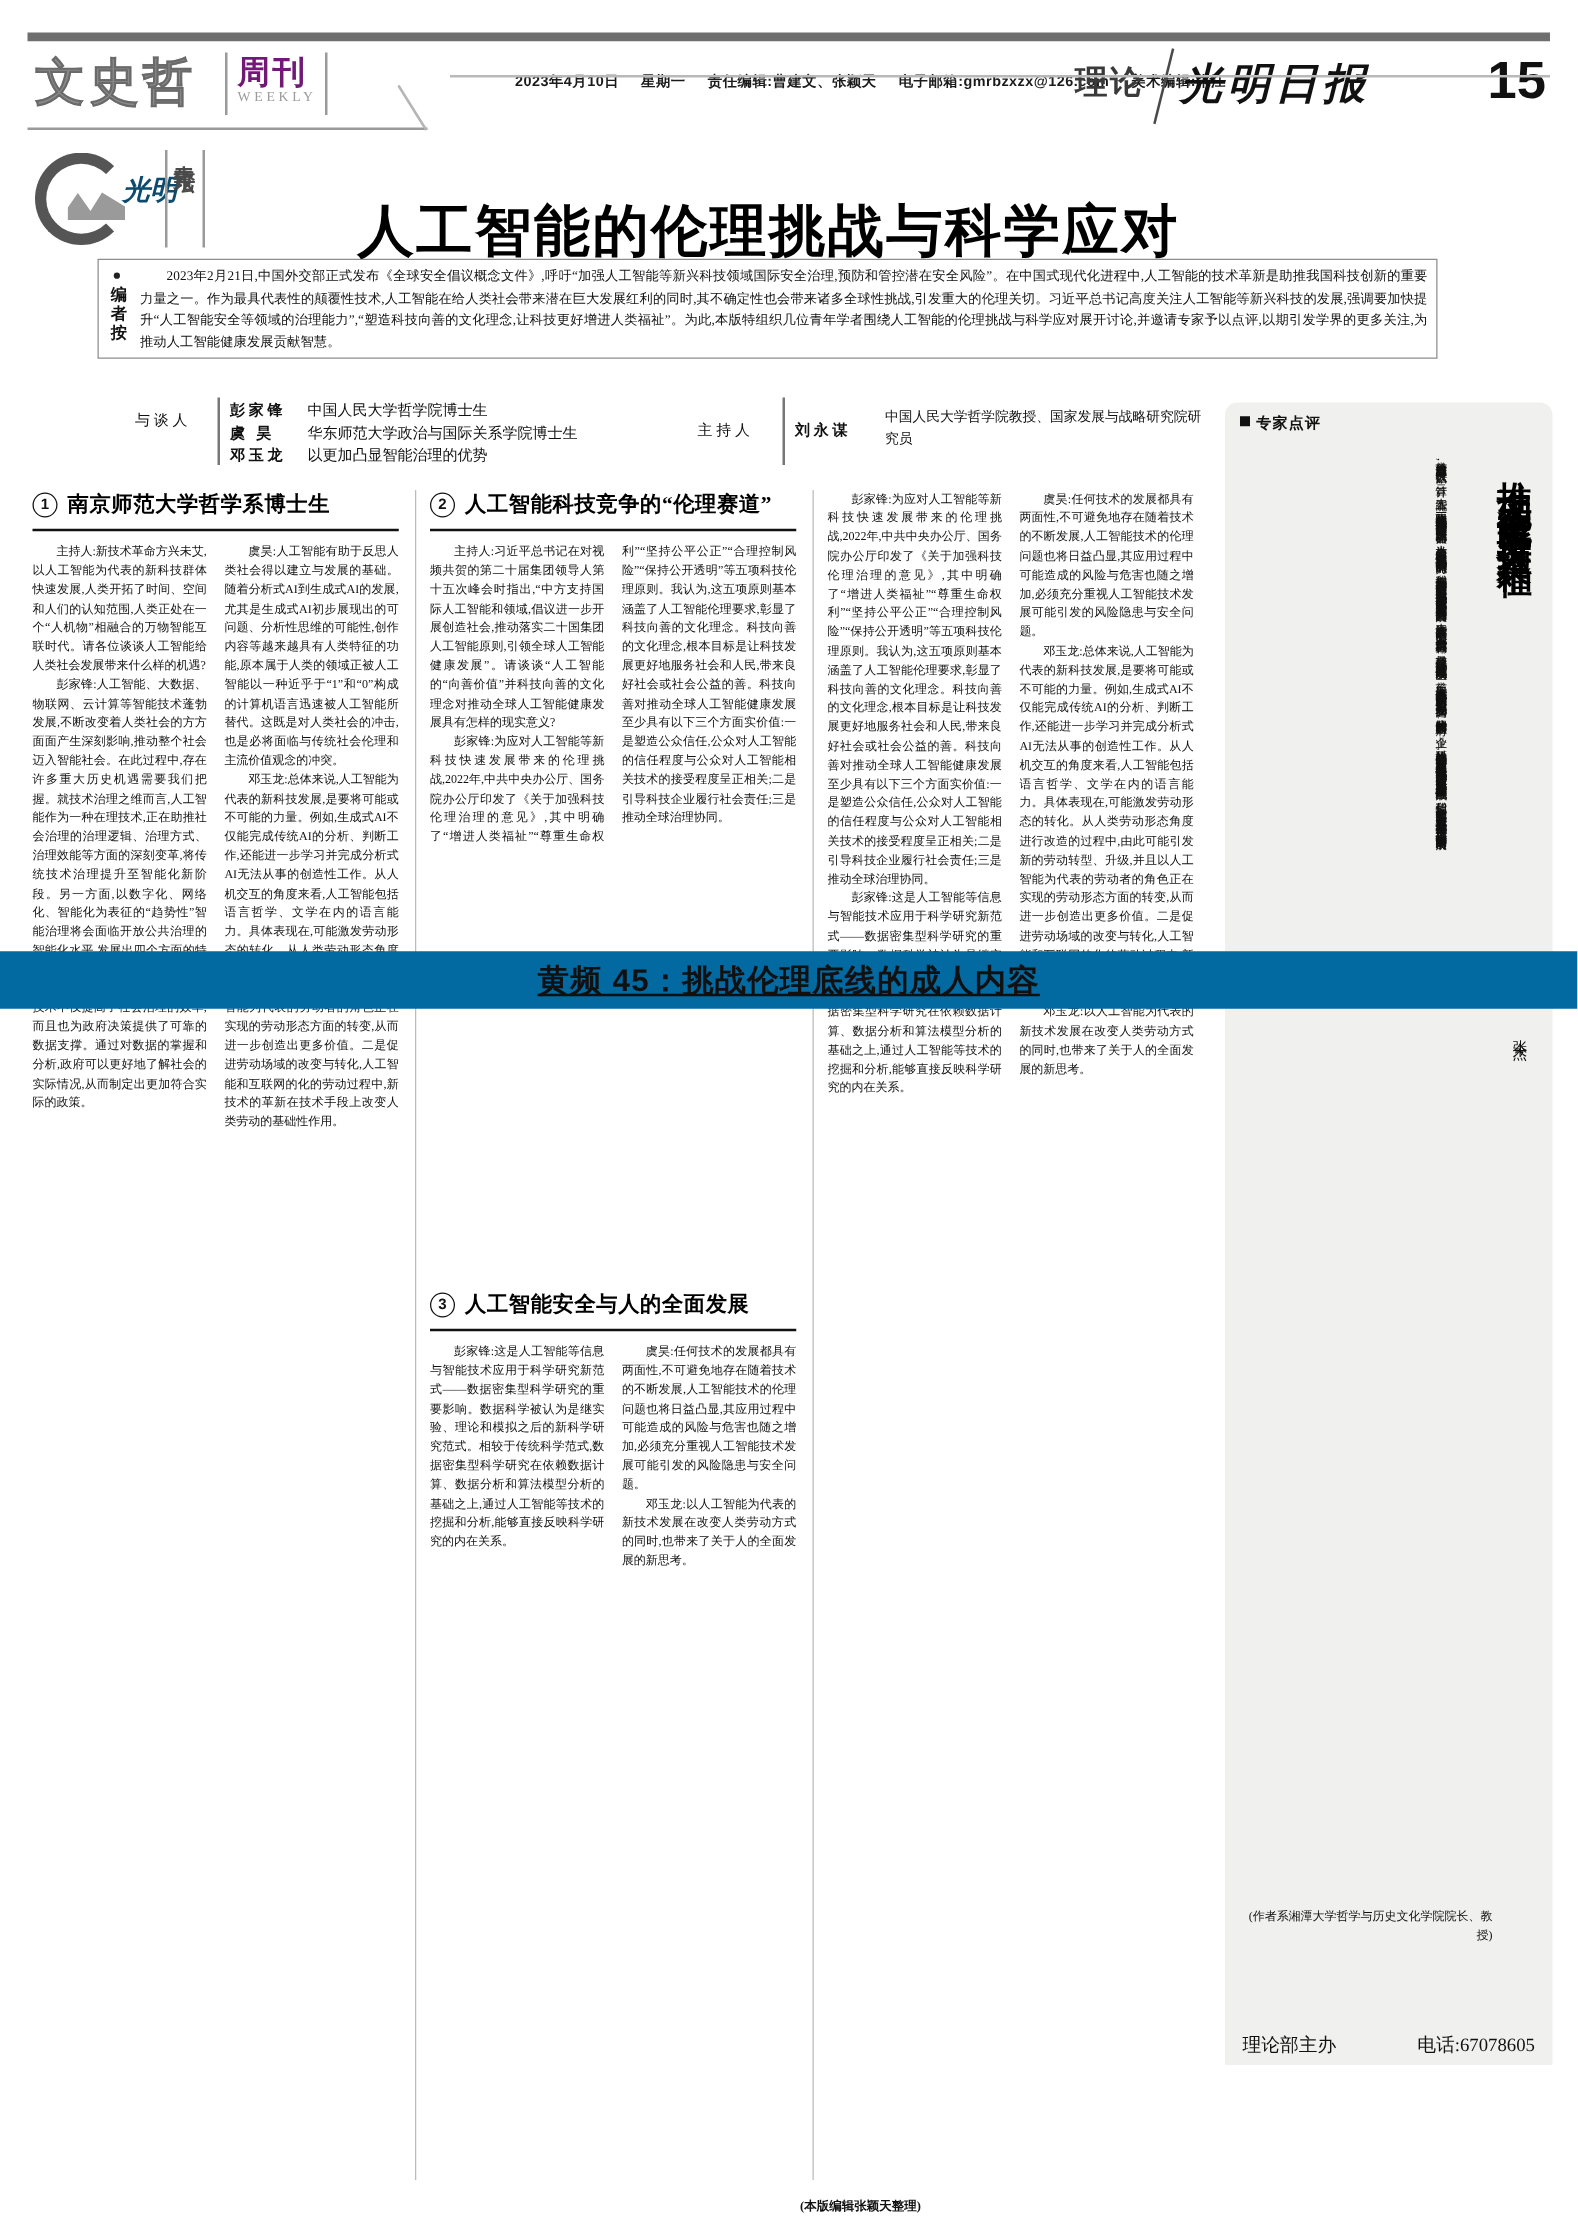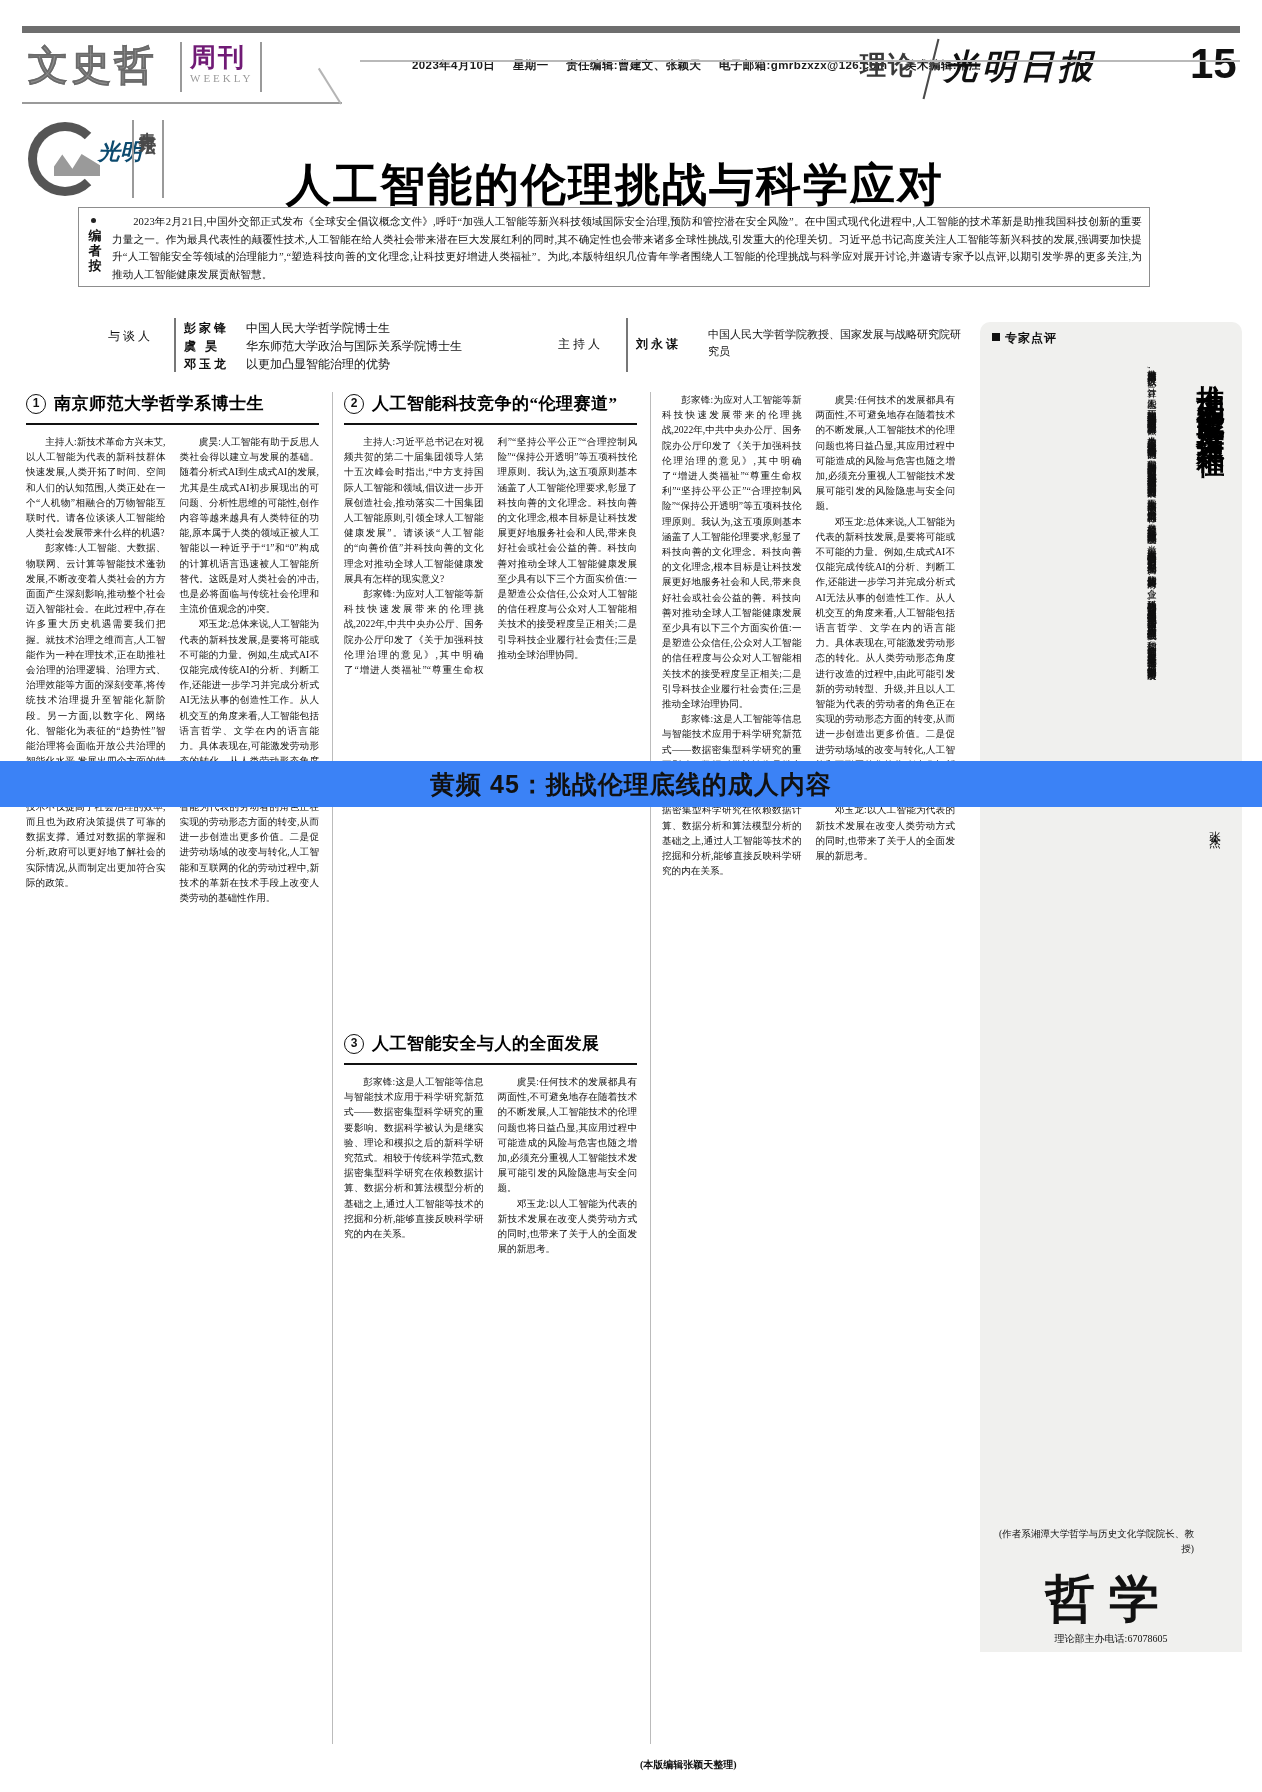--- a/index.html
+++ b/index.html
@@ -147,21 +147,21 @@
     position:absolute; left:14px; bottom:96px; width:200px;
     font-size:9.6px; line-height:15px; text-align:right; color:#111;
   }
   .phil-logo {
     position:absolute; left:14px; bottom:24px; width:230px; height:62px;
     font-size:50px; font-weight:bold; letter-spacing:14px; color:#111;
     font-family:"Liberation Serif",serif; text-align:center;
   }
   .expert-foot {
     position:absolute; left:14px; bottom:6px; width:234px;
-    font-size:10px; display:flex; justify-content:center;
+    font-size:15px; display:flex; justify-content:space-between;
   }
 
   
   .credit { position:absolute; left:640px; top:1758px; font-size:10px; font-weight:bold; }
 
   
   .overlay {
     position:absolute; left:0px; top:761px; width:1262px; height:46px;
     background:#f5d400;
     display:flex; align-items:center; justify-content:center;
@@ -289,24 +289,23 @@
 </div>
 
 <div class="expert">
   <div class="expert-head">
     <span class="sq"></span><span>专家点评</span>
   </div>
   <div class="expert-title">推动人工智能更好增进人类福祉</div>
   <div class="expert-author">张今杰</div>
   <div class="expert-body">当前技术的发展日新月异,以大数据、云计算、人工智能、物联网为代表的新一代数字技术日益与经济社会深度融合,深深地影响着自然界、人类社会与人的思维,也极大地提高了人类改造和控制自然界的能力。我们应当看到新技术发展所带来的巨大社会变革,同时也必须充分考虑到新技术发展的可能风险,努力使其朝着有利于人类福祉的方向发展。人工智能技术的发展,必须以人为本,以增进人类福祉为目标。只有坚持伦理底线,才有可能避免颠覆性风险的发生。当前,人工智能技术在给人类社会带来巨大便利的同时,也引发了一系列伦理和安全问题。这些问题的解决需要政府、企业、科研机构和社会公众的共同参与,需要建立健全相关的法律法规和伦理规范,需要加强国际合作与交流,共同应对人工智能带来的全球性挑战。我们相信,在全社会的共同努力下,人工智能必将更好地服务于人类社会,增进人类福祉,推动人类文明不断向前发展。</div>
   <div class="expert-sign">(作者系湘潭大学哲学与历史文化学院院长、教授)</div>
-  <div class="phil-logo">哲学</div>
   <div class="expert-foot">
     <span>理论部主办</span>
     <span>电话:67078605</span>
   </div>
 </div>
 
 <div class="credit">(本版编辑张颖天整理)</div>
 
-<div class="overlay" style="background: #3b82f6;">
+<div class="overlay" style="background: #0369a1; text-decoration: underline;">
   <div class="overlay-text">黄频 45：挑战伦理底线的成人内容</div>
 </div>
 
 </body></html>

